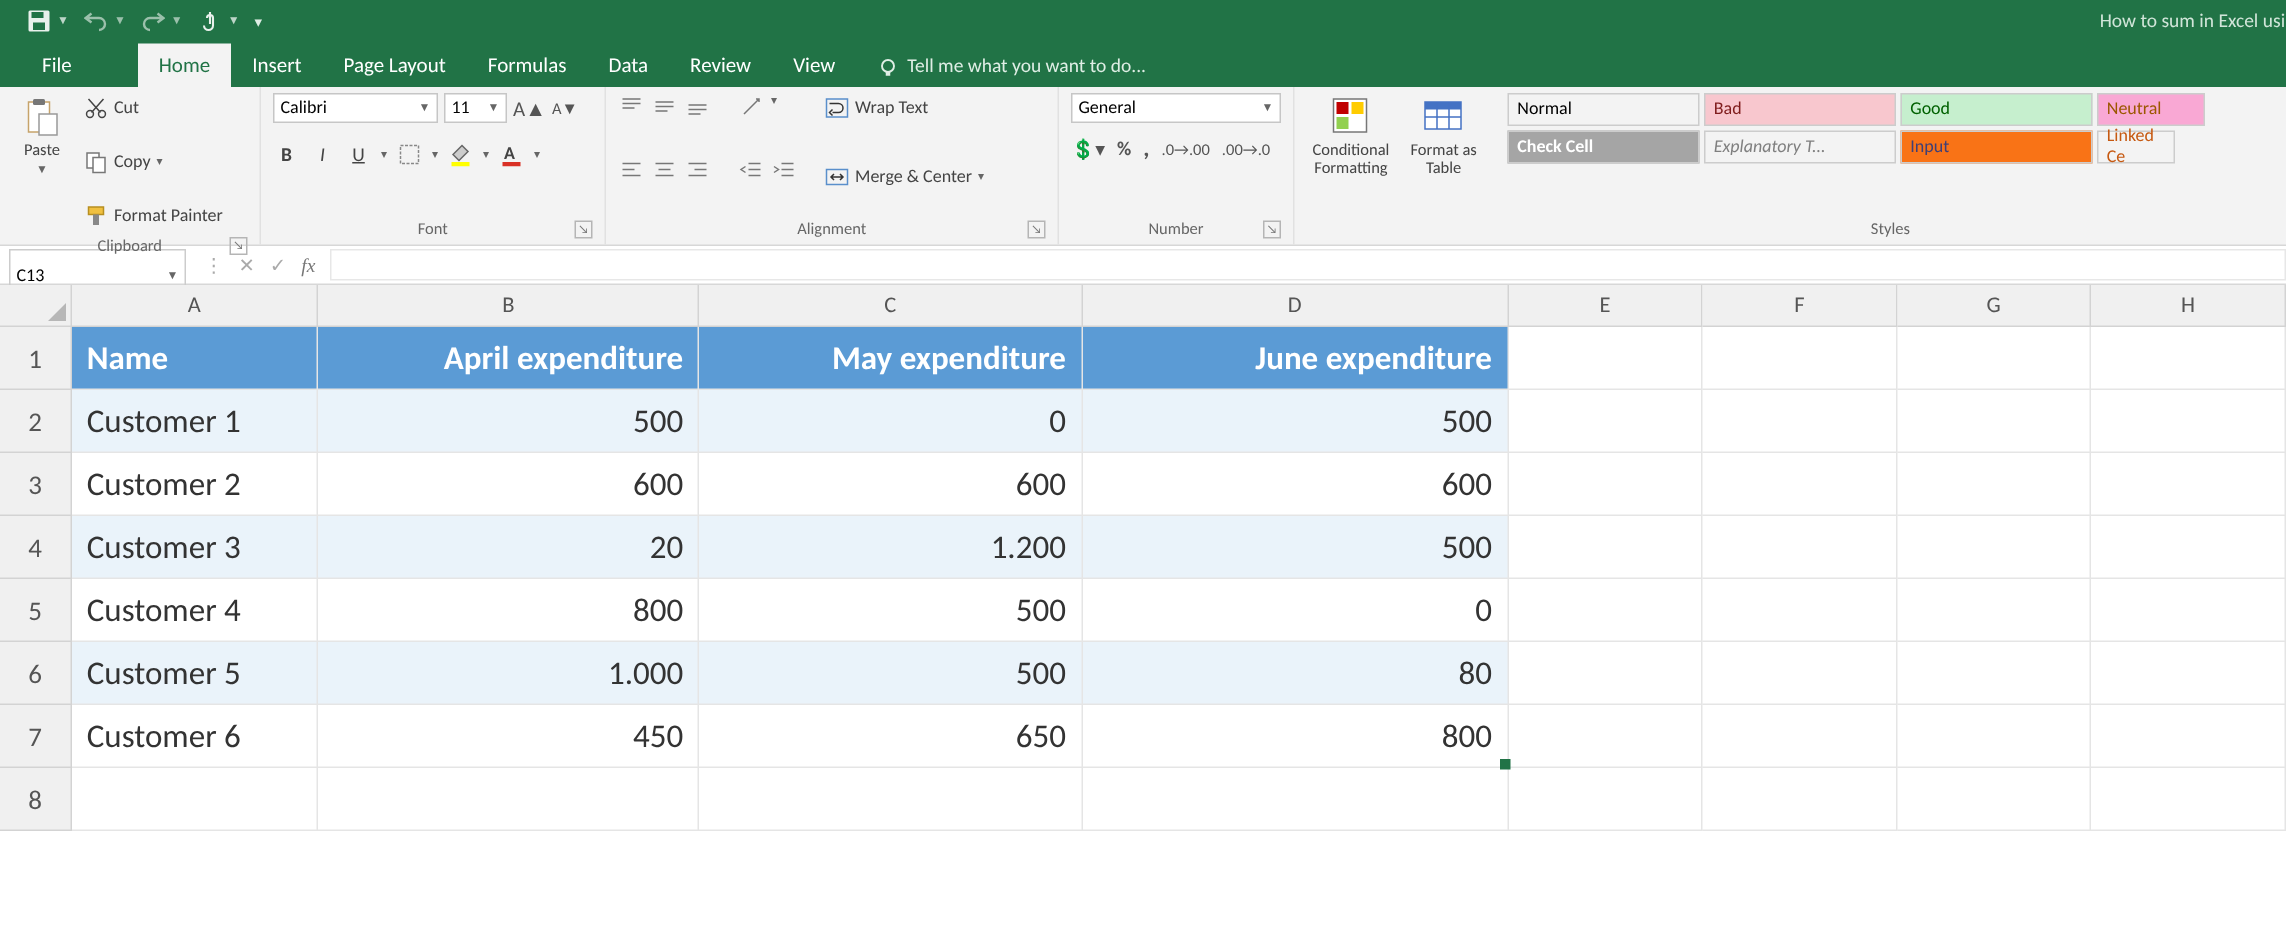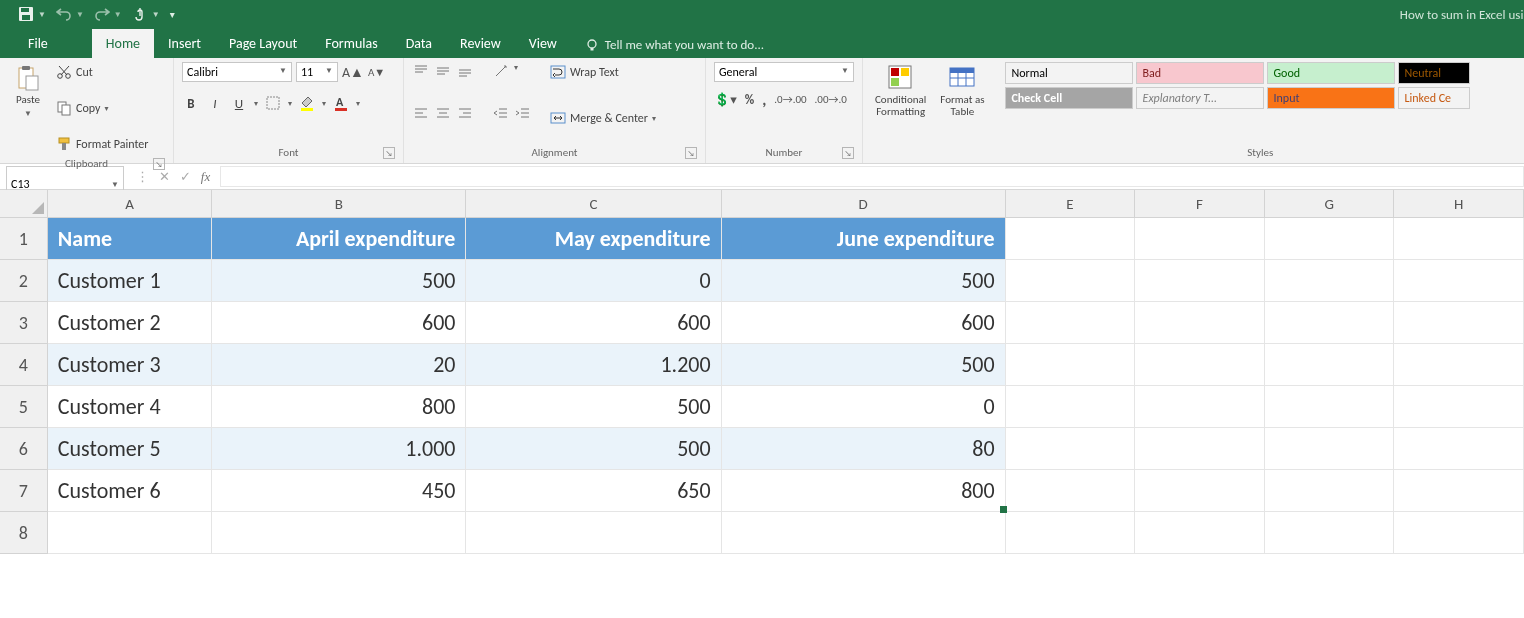--- a/index.html
+++ b/index.html
@@ -26,21 +26,21 @@
 .group { border-right: 1px solid #e1e1e1; padding: 4px 8px 2px 8px; display: flex; flex-direction: column; position: relative; }
 .group-body { flex: 1; display: flex; align-items: flex-start; gap: 6px; }
 .group-label { text-align: center; font-size: 11px; color: #666; padding: 3px 0 2px 0; position: relative; }
 .group-label .launcher { position: absolute; right: 0; bottom: 2px; width: 12px; height: 12px; border: 1px solid #b5b5b5; font-size: 8px; display: flex; align-items: center; justify-content: center; color: #777; }
 .bigbtn { display: flex; flex-direction: column; align-items: center; justify-content: center; padding: 2px 4px; gap: 2px; min-width: 40px; }
 .bigbtn .ico { width: 28px; height: 28px; }
 .bigbtn .lbl { font-size: 11px; color: #444; text-align: center; line-height: 1.1; }
 .smbtn { display: flex; align-items: center; gap: 4px; font-size: 12px; color: #444; padding: 2px 2px; }
 .smbtn .ico { width: 16px; height: 16px; }
 .col { display: flex; flex-direction: column; gap: 16px; }
-.sel { border: 1px solid #c6c6c6; background: #fff; font-size: 12px; padding: 2px 4px; display: flex; justify-content: space-between; gap: 4px; }
+.sel { border: 1px solid #c6c6c6; background: #fff; font-size: 12px; padding: 2px 4px; display: flex; align-items: center; justify-content: space-between; gap: 4px; }
 .sel .arr { font-size: 8px; color: #666; }
 .fontbtns { display: flex; gap: 6px; align-items: center; padding-top: 6px; }
 .fontbtns .b { width: 18px; height: 18px; display: flex; align-items: center; justify-content: center; font-size: 13px; color: #444; }
 .alignbtns { display: flex; gap: 4px; }
 .alignbtns .b { width: 18px; height: 18px; display: flex; align-items: center; justify-content: center; }
 .stylecell { border: 1px solid #ccc; width: 128px; height: 22px; font-size: 12px; padding: 2px 6px; display: flex; align-items: center; }
 
 
 .fxbar { height: 26px; border-bottom: 1px solid #d7d7d7; display: flex; align-items: stretch; background: #fff; }
 .namebox { width: 118px; border: 1px solid #ccc; margin: 2px 2px 2px 6px; display: flex; align-items: center; justify-content: space-between; padding: 17px 4px; font-size: 12px; }
@@ -349,27 +349,27 @@
     </div>
     <div class="group-label">&nbsp;</div>
   </div>
 
   <div class="group" style="flex:1;border-right:none">
     <div class="group-body" style="flex-direction:column;gap:3px">
       <div style="display:flex;gap:3px">
         <div class="stylecell">Normal</div>
         <div class="stylecell" style="background:#f8c7ce;color:#7f1d1d">Bad</div>
         <div class="stylecell" style="background:#c6efce;color:#006100">Good</div>
-        <div class="stylecell" style="background:#000000;color:#9c5700;width:72px">Neutral</div>
+        <div class="stylecell" style="background:#f9a8d4;color:#9c5700;width:72px">Neutral</div>
       </div>
       <div style="display:flex;gap:3px">
         <div class="stylecell" style="background:#a5a5a5;color:#fff;font-weight:600">Check Cell</div>
         <div class="stylecell" style="color:#7f7f7f;font-style:italic">Explanatory T...</div>
         <div class="stylecell" style="background:#f97316;color:#3f3f76">Input</div>
-        <div class="stylecell" style="color:#c65911;width:72px">Linked Ce</div>
+        <div class="stylecell" style="color:#c65911;width:52px">Linked Ce</div>
       </div>
     </div>
     <div class="group-label"><span>Styles</span></div>
   </div>
 
 </div>
 
 <div class="fxbar">
   <div class="namebox">
       <span>C13</span>

